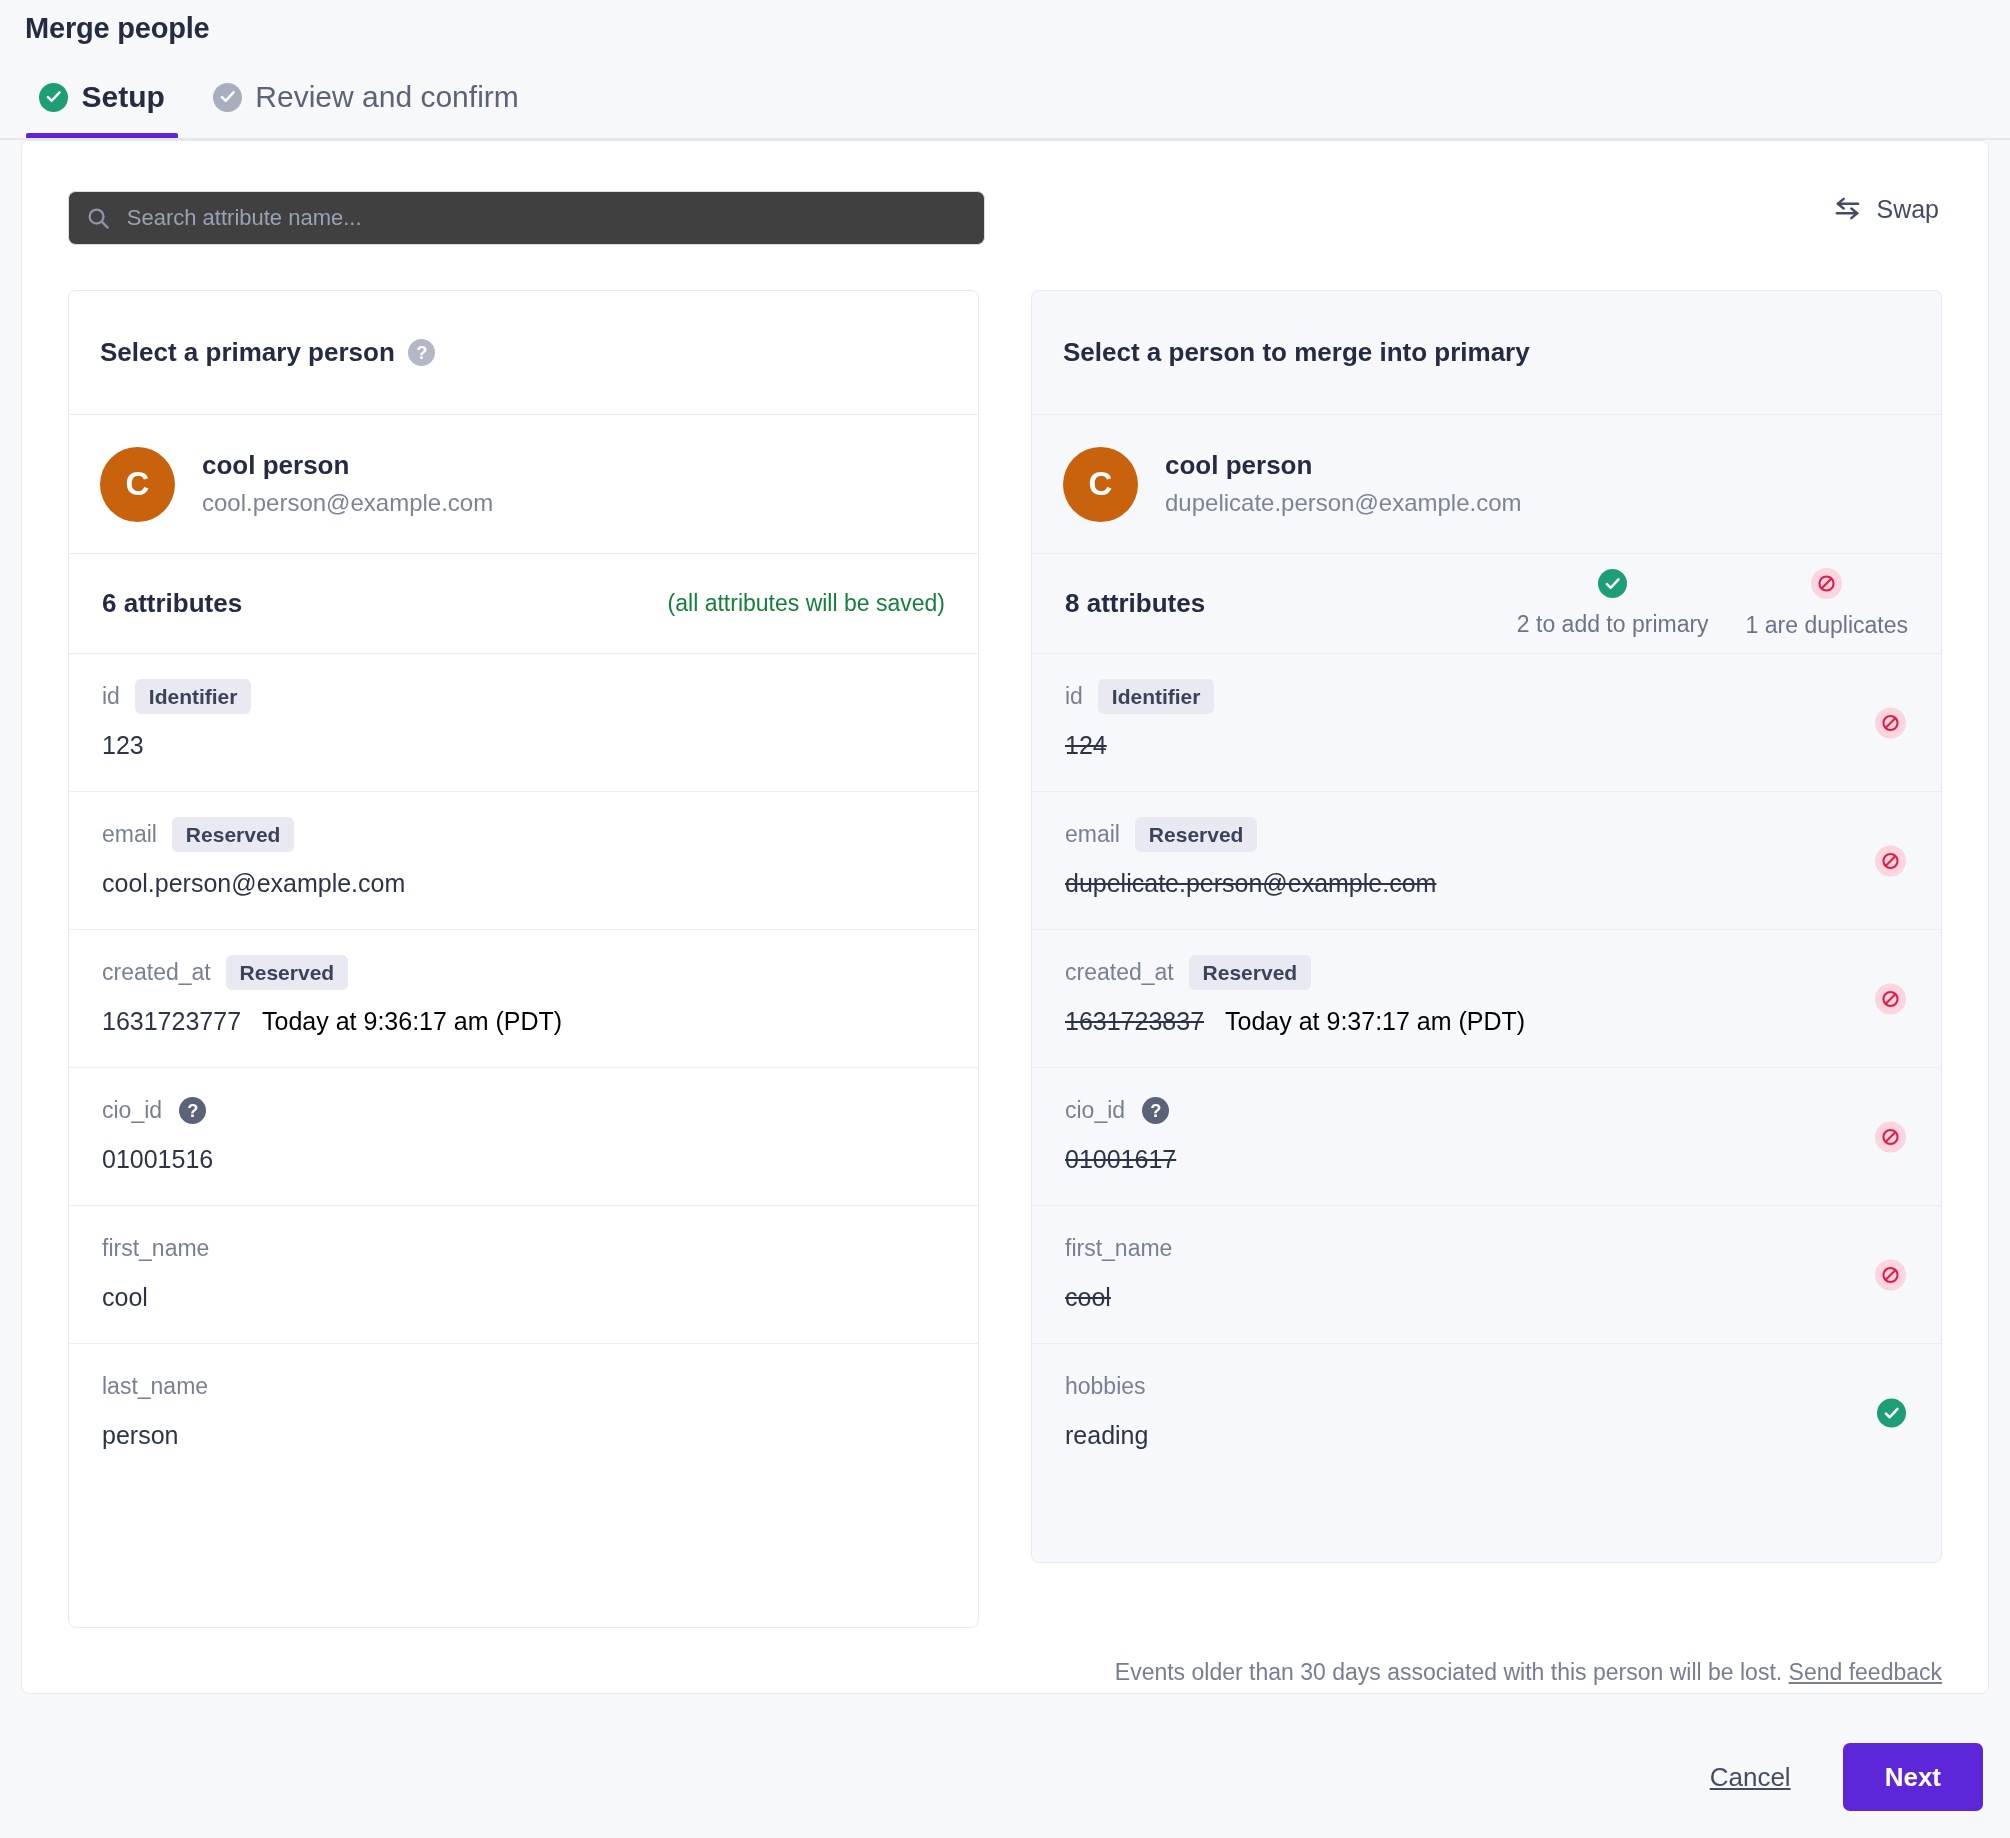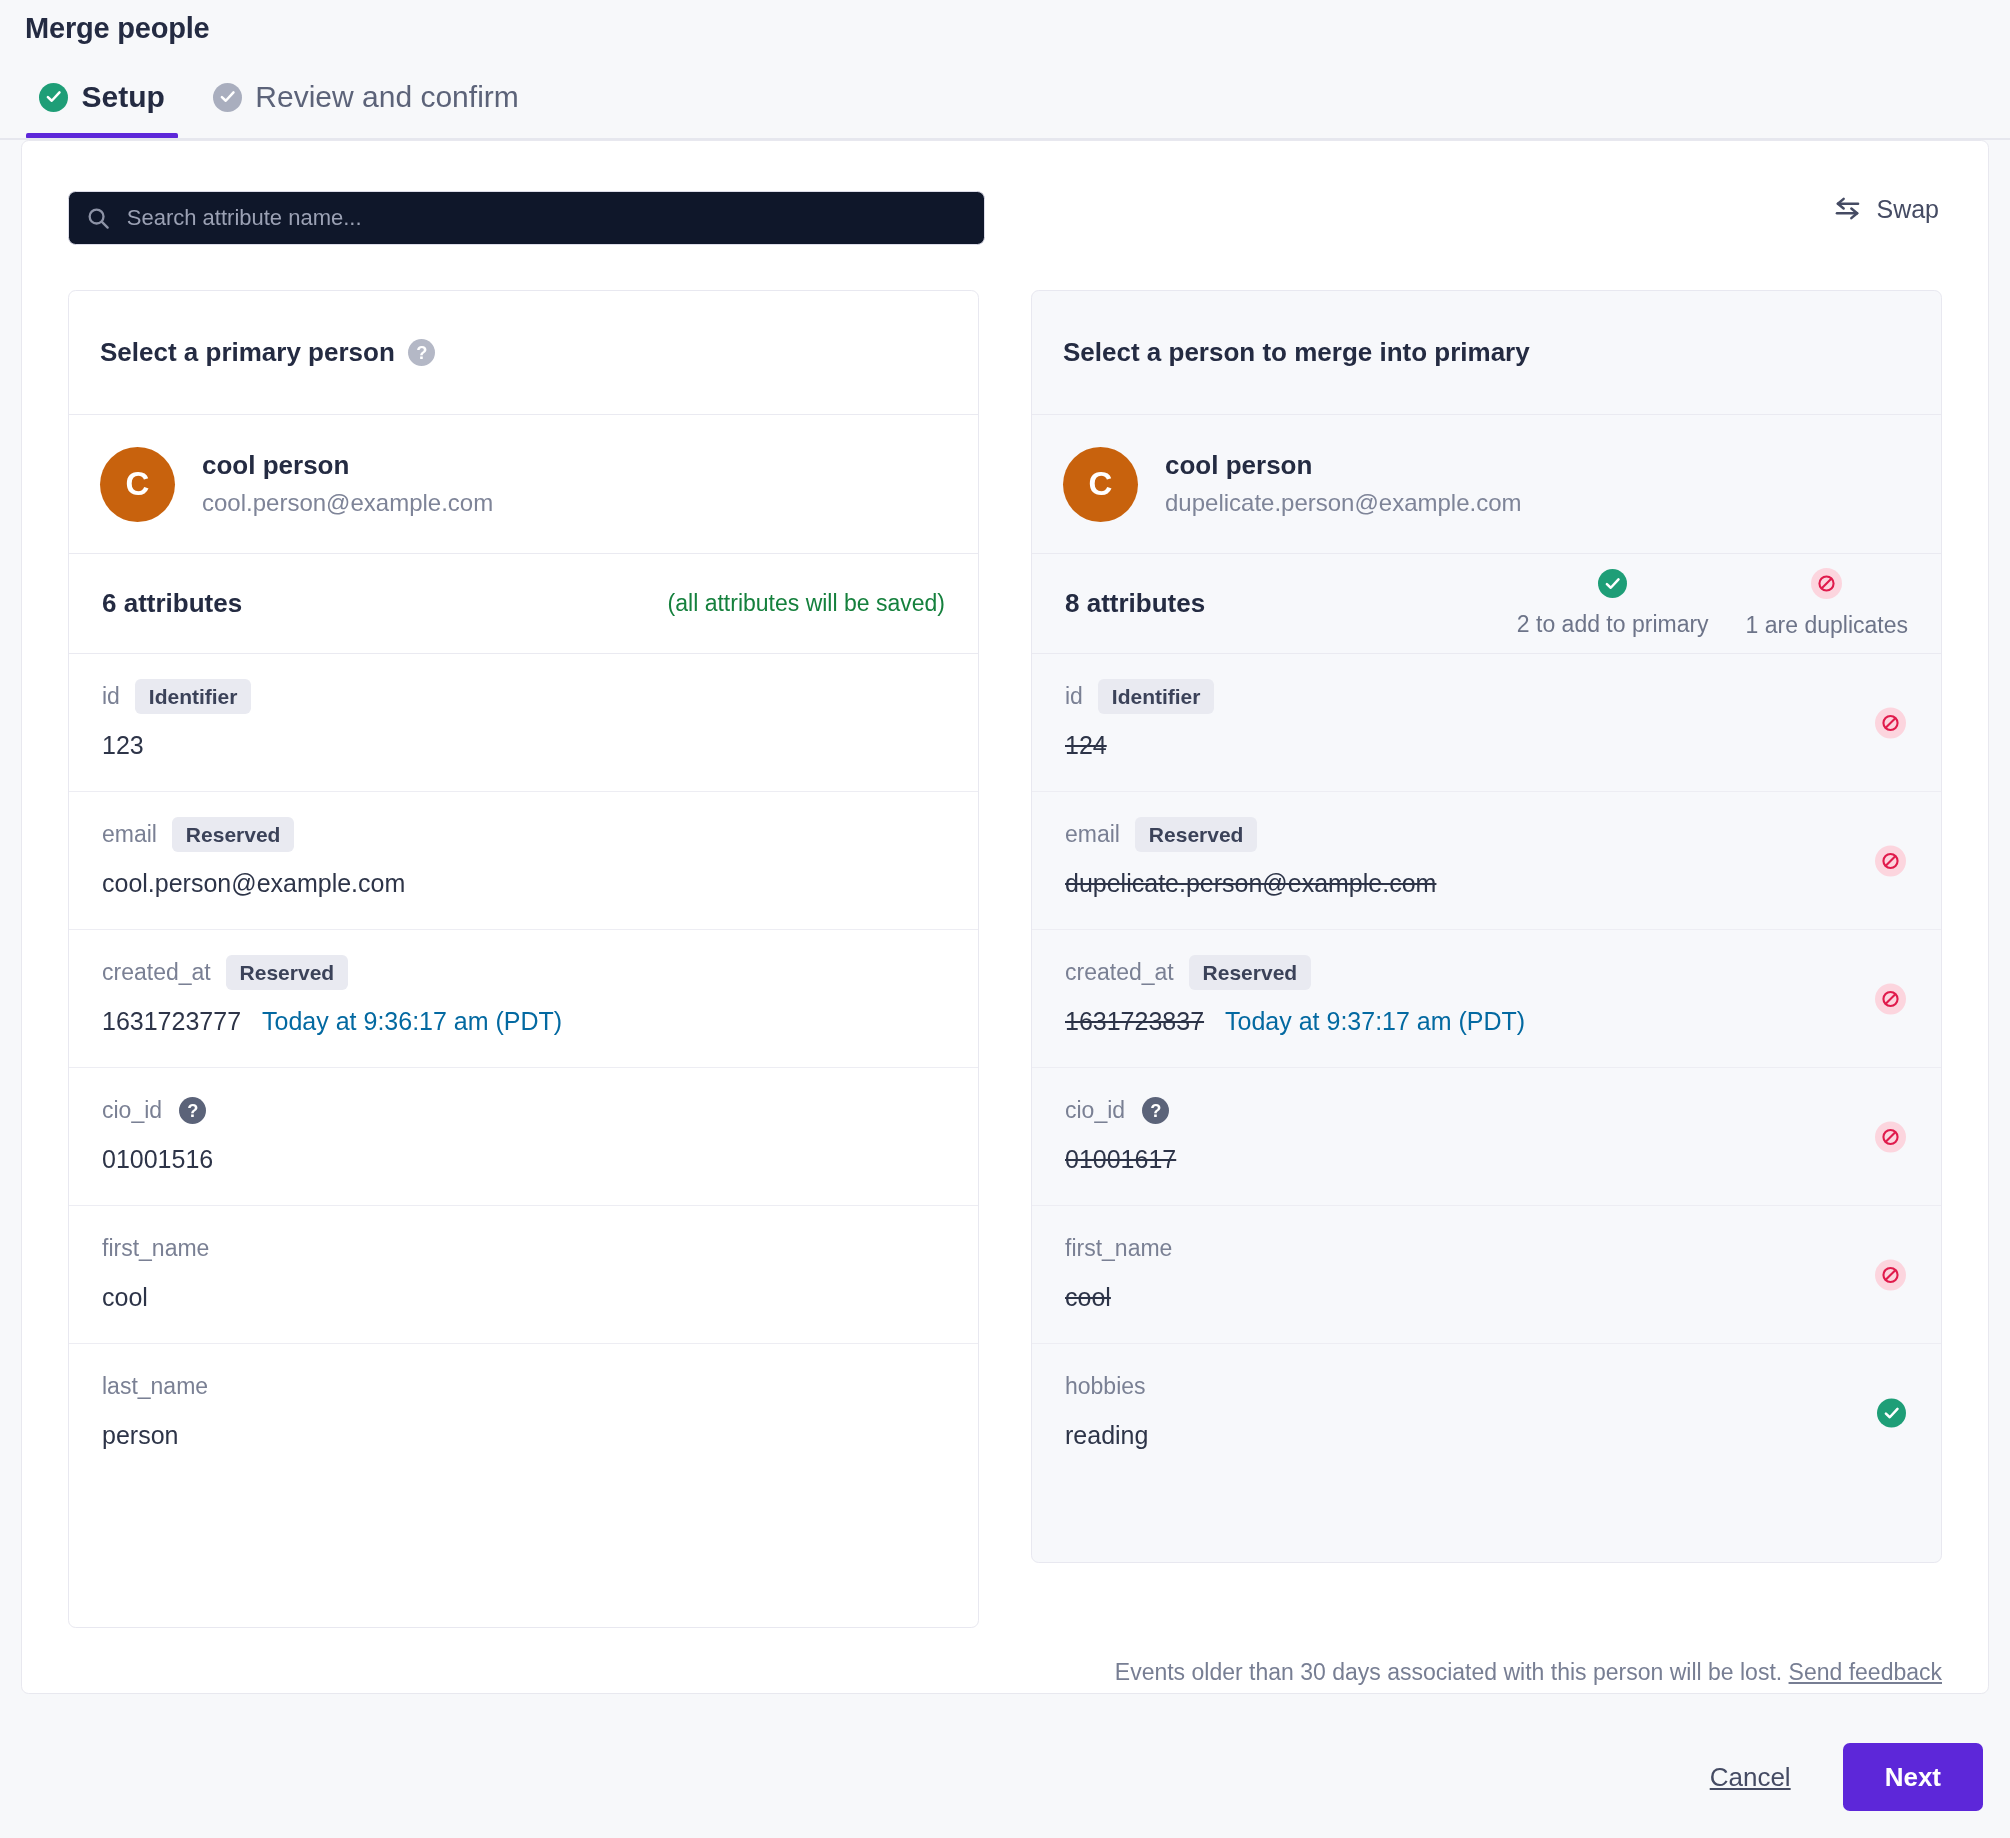--- a/index.html
+++ b/index.html
@@ -93,21 +93,21 @@
 
   
   .search-box {
     position: absolute;
     left: 68px;
     top: 191px;
     width: 917px;
     height: 54px;
     border: 1.9px solid #dcdce8;
     border-radius: 7.7px;
-    background: #0f172a;
+    background: #404040;
     display: flex;
     align-items: center;
     padding: 0 17.4px;
     gap: 15.4px;
   }
   .search-box .ph {
     font-size: 22px;
     color: #9ba1b4;
   }
   .search-icon svg { display: block; }
@@ -232,21 +232,21 @@
   }
   .attr-val {
     margin-top: 17.4px;
     font-size: 25px;
     color: #2d3448;
     display: flex;
     align-items: baseline;
     gap: 21px;
   }
   .attr-val .strike { text-decoration: line-through; text-decoration-thickness: 1.9px; }
-  .attr-val .muted { color: #0369a1; }
+  .attr-val .muted { color: #000000; }
 
   .row-status {
     position: absolute;
     right: 35px;
     top: 50%;
     transform: translateY(-50%);
   }
 
   
   .events-note {

